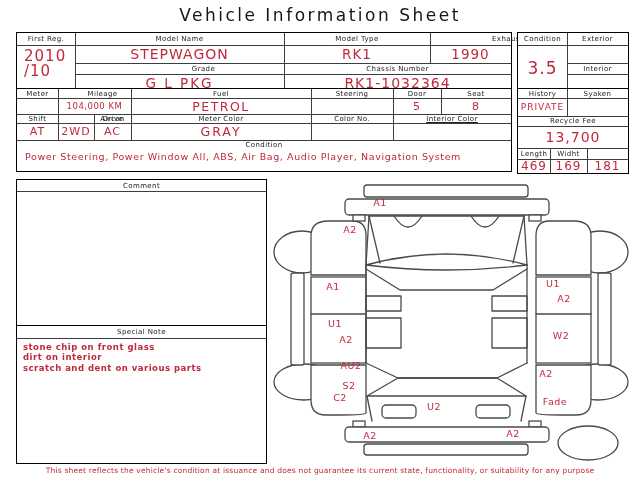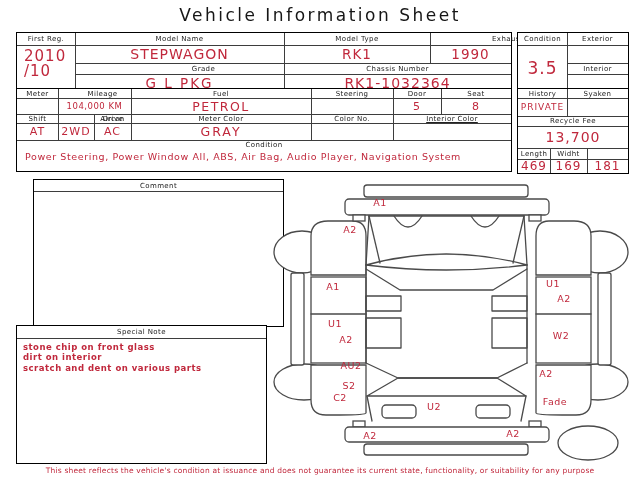--- a/index.html
+++ b/index.html
@@ -136,21 +136,21 @@
     <div class="cell lbl" style="left:0;top:27px;width:110px;height:10px;">Recycle Fee</div>
     <div class="cell val" style="left:0;top:37px;width:110px;height:22px;font-size:14px;">13,700</div>
     <div class="cell lbl" style="left:0;top:59px;width:32px;height:11px;">Length</div>
     <div class="cell lbl" style="left:32px;top:59px;width:37px;height:11px;">Widht</div>
     <div class="cell lbl" style="left:69px;top:59px;width:41px;height:11px;margin-left:48px;">Height</div>
     <div class="cell val" style="left:0;top:70px;width:32px;height:14px;font-size:12px;">469</div>
     <div class="cell val" style="left:32px;top:70px;width:37px;height:14px;font-size:12px;">169</div>
     <div class="cell val" style="left:69px;top:70px;width:41px;height:14px;font-size:12px;">181</div>
   </div>
 
-  <div class="box" style="left:33px;top:179px;width:249px;height:146px;">
+  <div class="box" style="left:16px;top:179px;width:249px;height:146px;">
     <div class="cell lbl" style="left:0;top:0;width:249px;height:11px;">Comment</div>
     <div class="hline" style="left:0;top:11px;width:249px;"></div>
     <div class="notes" style="top:14px;"></div>
   </div>
 
   <div class="box" style="left:16px;top:325px;width:249px;height:137px;">
     <div class="cell lbl" style="left:0;top:0;width:249px;height:12px;">Special Note</div>
     <div class="hline" style="left:0;top:12px;width:249px;"></div>
     <div class="notes">stone chip on front glass
 dirt on interior

